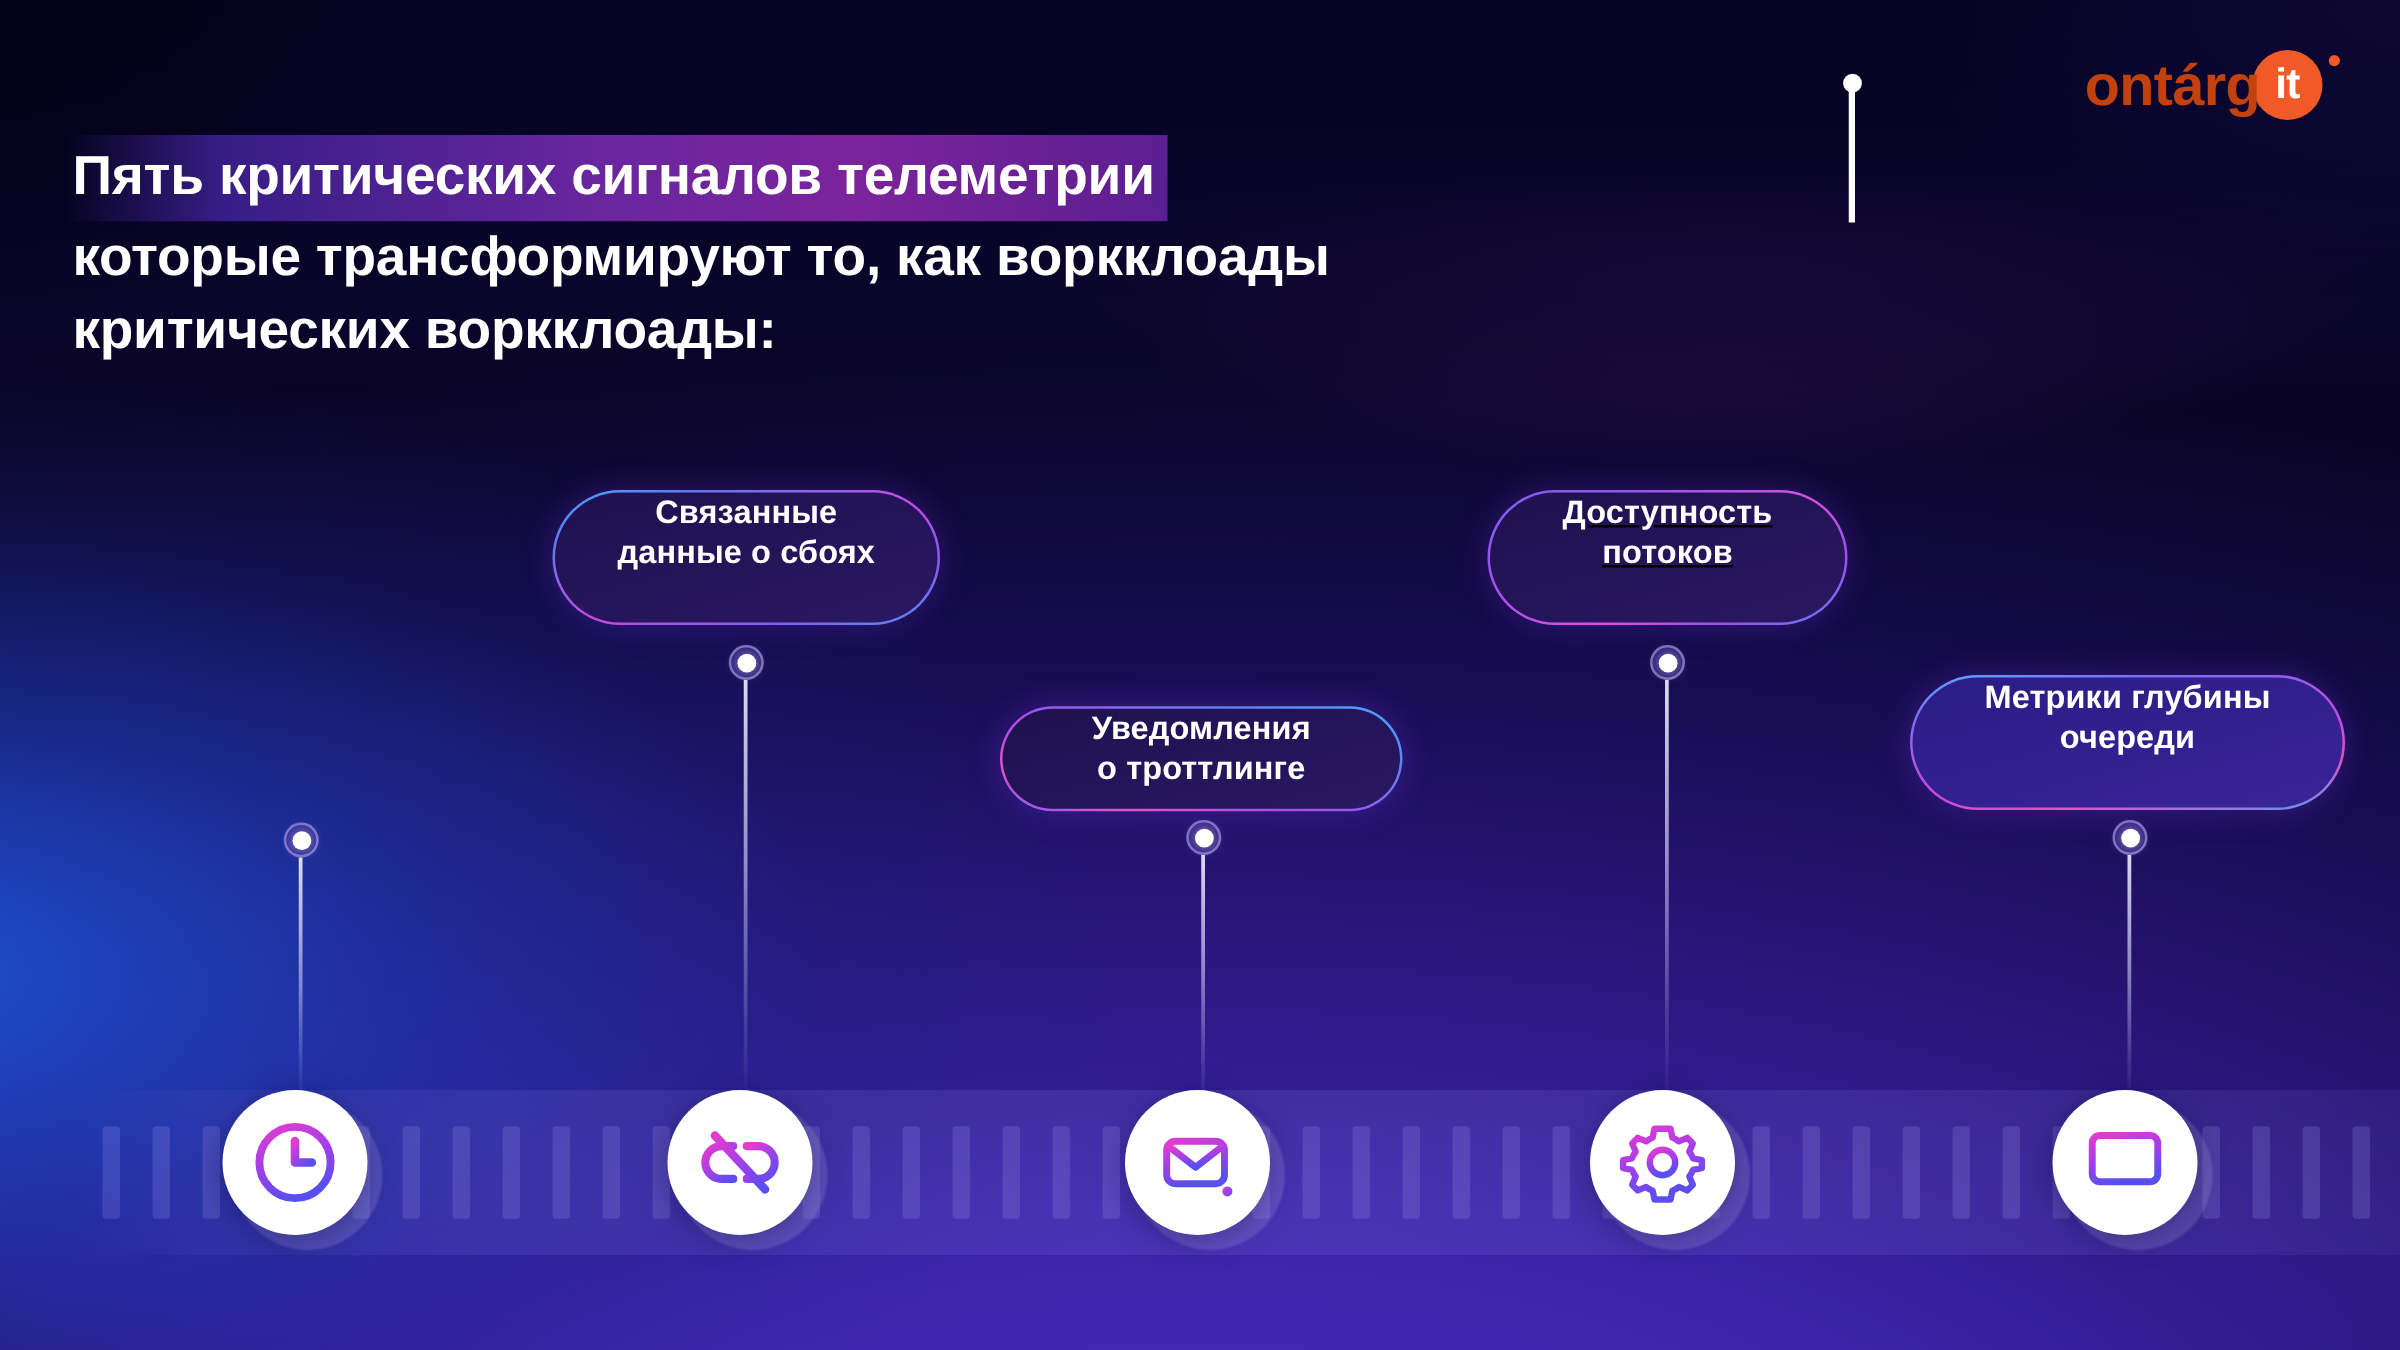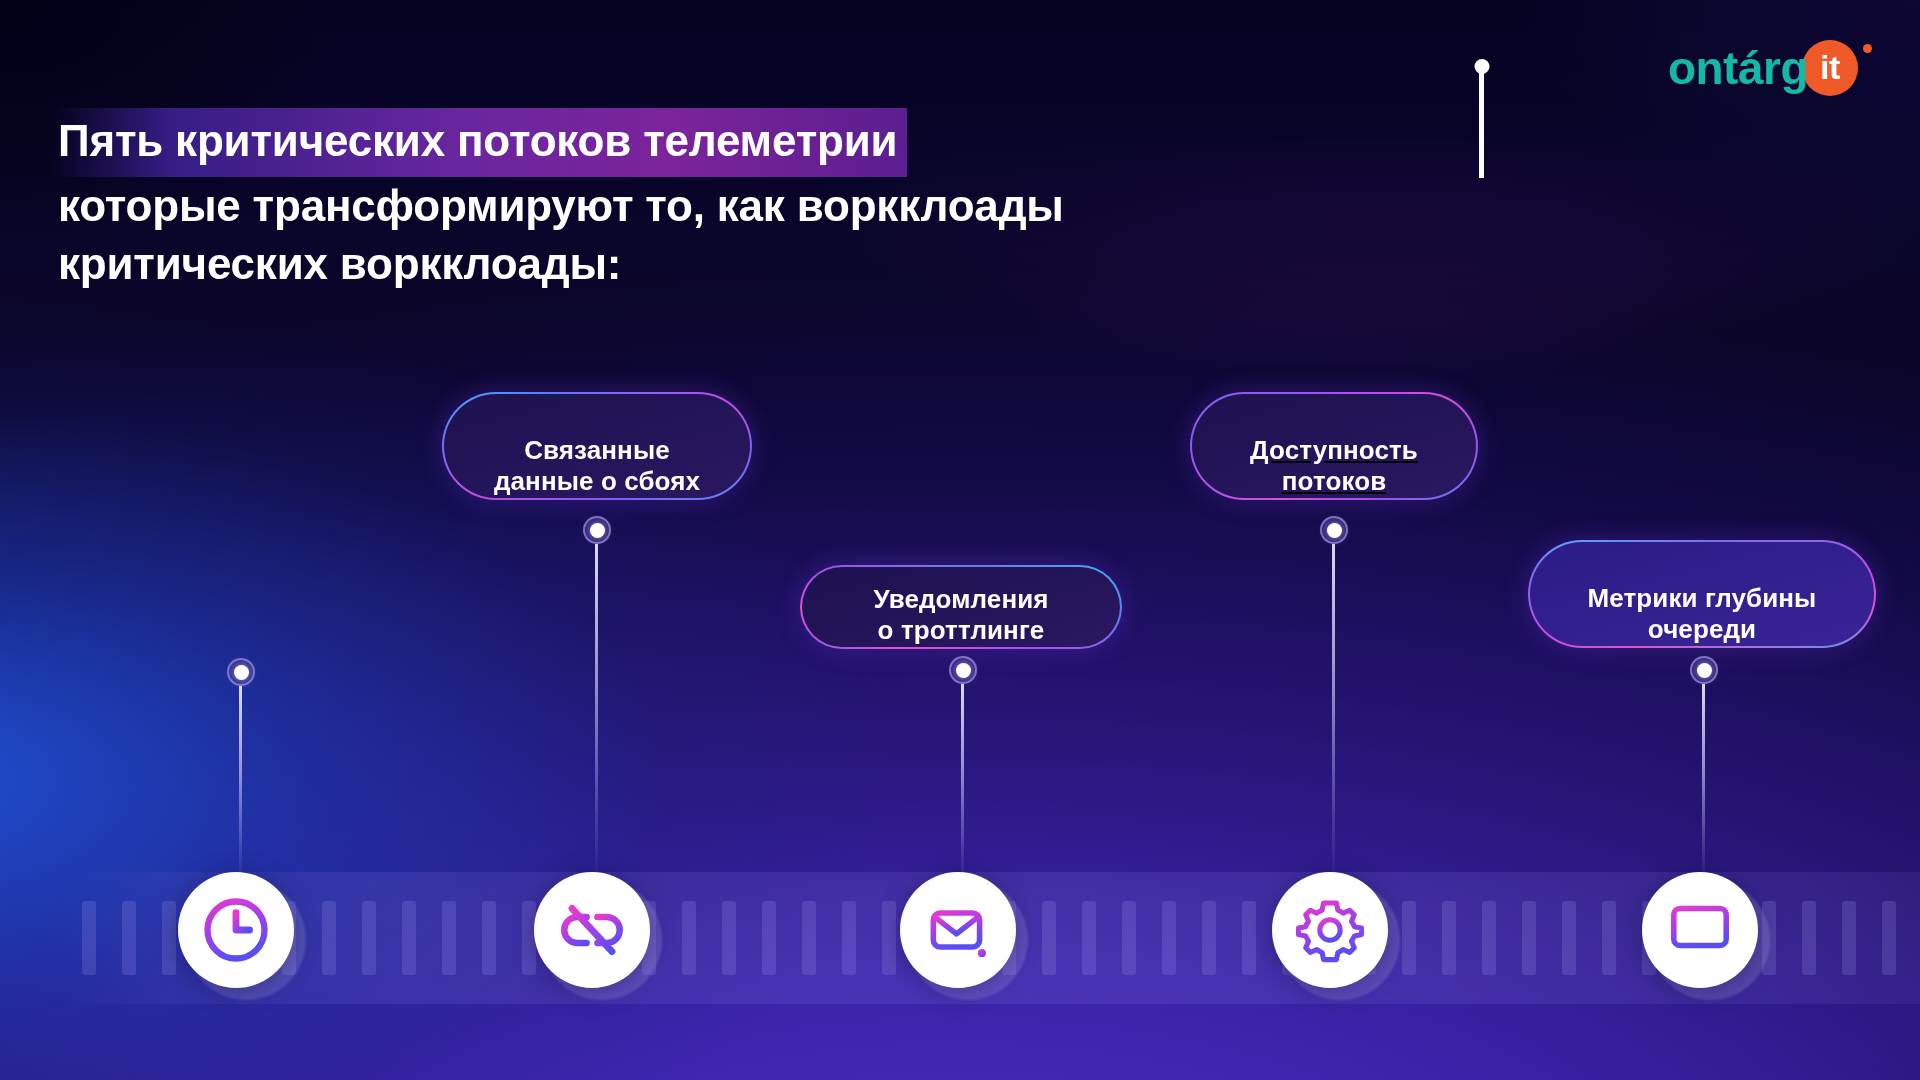--- a/index.html
+++ b/index.html
@@ -54,21 +54,21 @@
     position: absolute;
     top: 40px;
     right: 48px;
     display: flex;
     align-items: center;
     height: 56px;
   }
   .logo-word {
     font-size: 46px;
     font-weight: bold;
-    color: #14b8a6;
+    color: #c2410c;
     letter-spacing: -0.5px;
     line-height: 1;
     position: relative;
   }
   .logo-badge {
     width: 56px; height: 56px;
     border-radius: 50%;
     background: #f05a28;
     display: flex; align-items: center; justify-content: center;
     margin-left: -6px;
@@ -135,21 +135,21 @@
     justify-content: center;
     text-align: center;
     border-radius: 999px;
     padding: 2px;
     box-shadow: 0 0 26px rgba(120,60,230,0.30);
   }
   .pill-inner {
     width: 100%; height: 100%;
     border-radius: 999px;
     display: flex;
-    align-items: flex-end;
+    align-items: flex-start;
     justify-content: center;
     padding: 0 16px;
   }
   .pill-label {
     font-size: 26px;
     font-weight: bold;
     color: #ffffff;
     line-height: 1.22;
     letter-spacing: 0.1px;
     white-space: pre-line;
@@ -252,21 +252,21 @@
   <div class="bg-vignette"></div>
 
   <div class="logo">
     <span class="logo-word">ontárg</span>
     <span class="logo-badge">it</span>
     <span class="logo-dot"></span>
   </div>
 
   <div class="headline">
     <div class="hl-line">
-      <span class="hl-line-1">Пять критических потоков телеметрии</span>
+      <span class="hl-line-1">Пять критических сигналов телеметрии</span>
       <span class="hl-marker"></span>
     </div>
     <div class="hl-line">которые трансформируют то, как воркклоады</div>
     <div class="hl-line">критических воркклоады:</div>
   </div>
 
 
   <div class="pill ring-b" style="left:442px; top:392px; width:310px; height:108px;">
     <div class="pill-inner fill-navy">
       <div class="pill-label">Связанные

